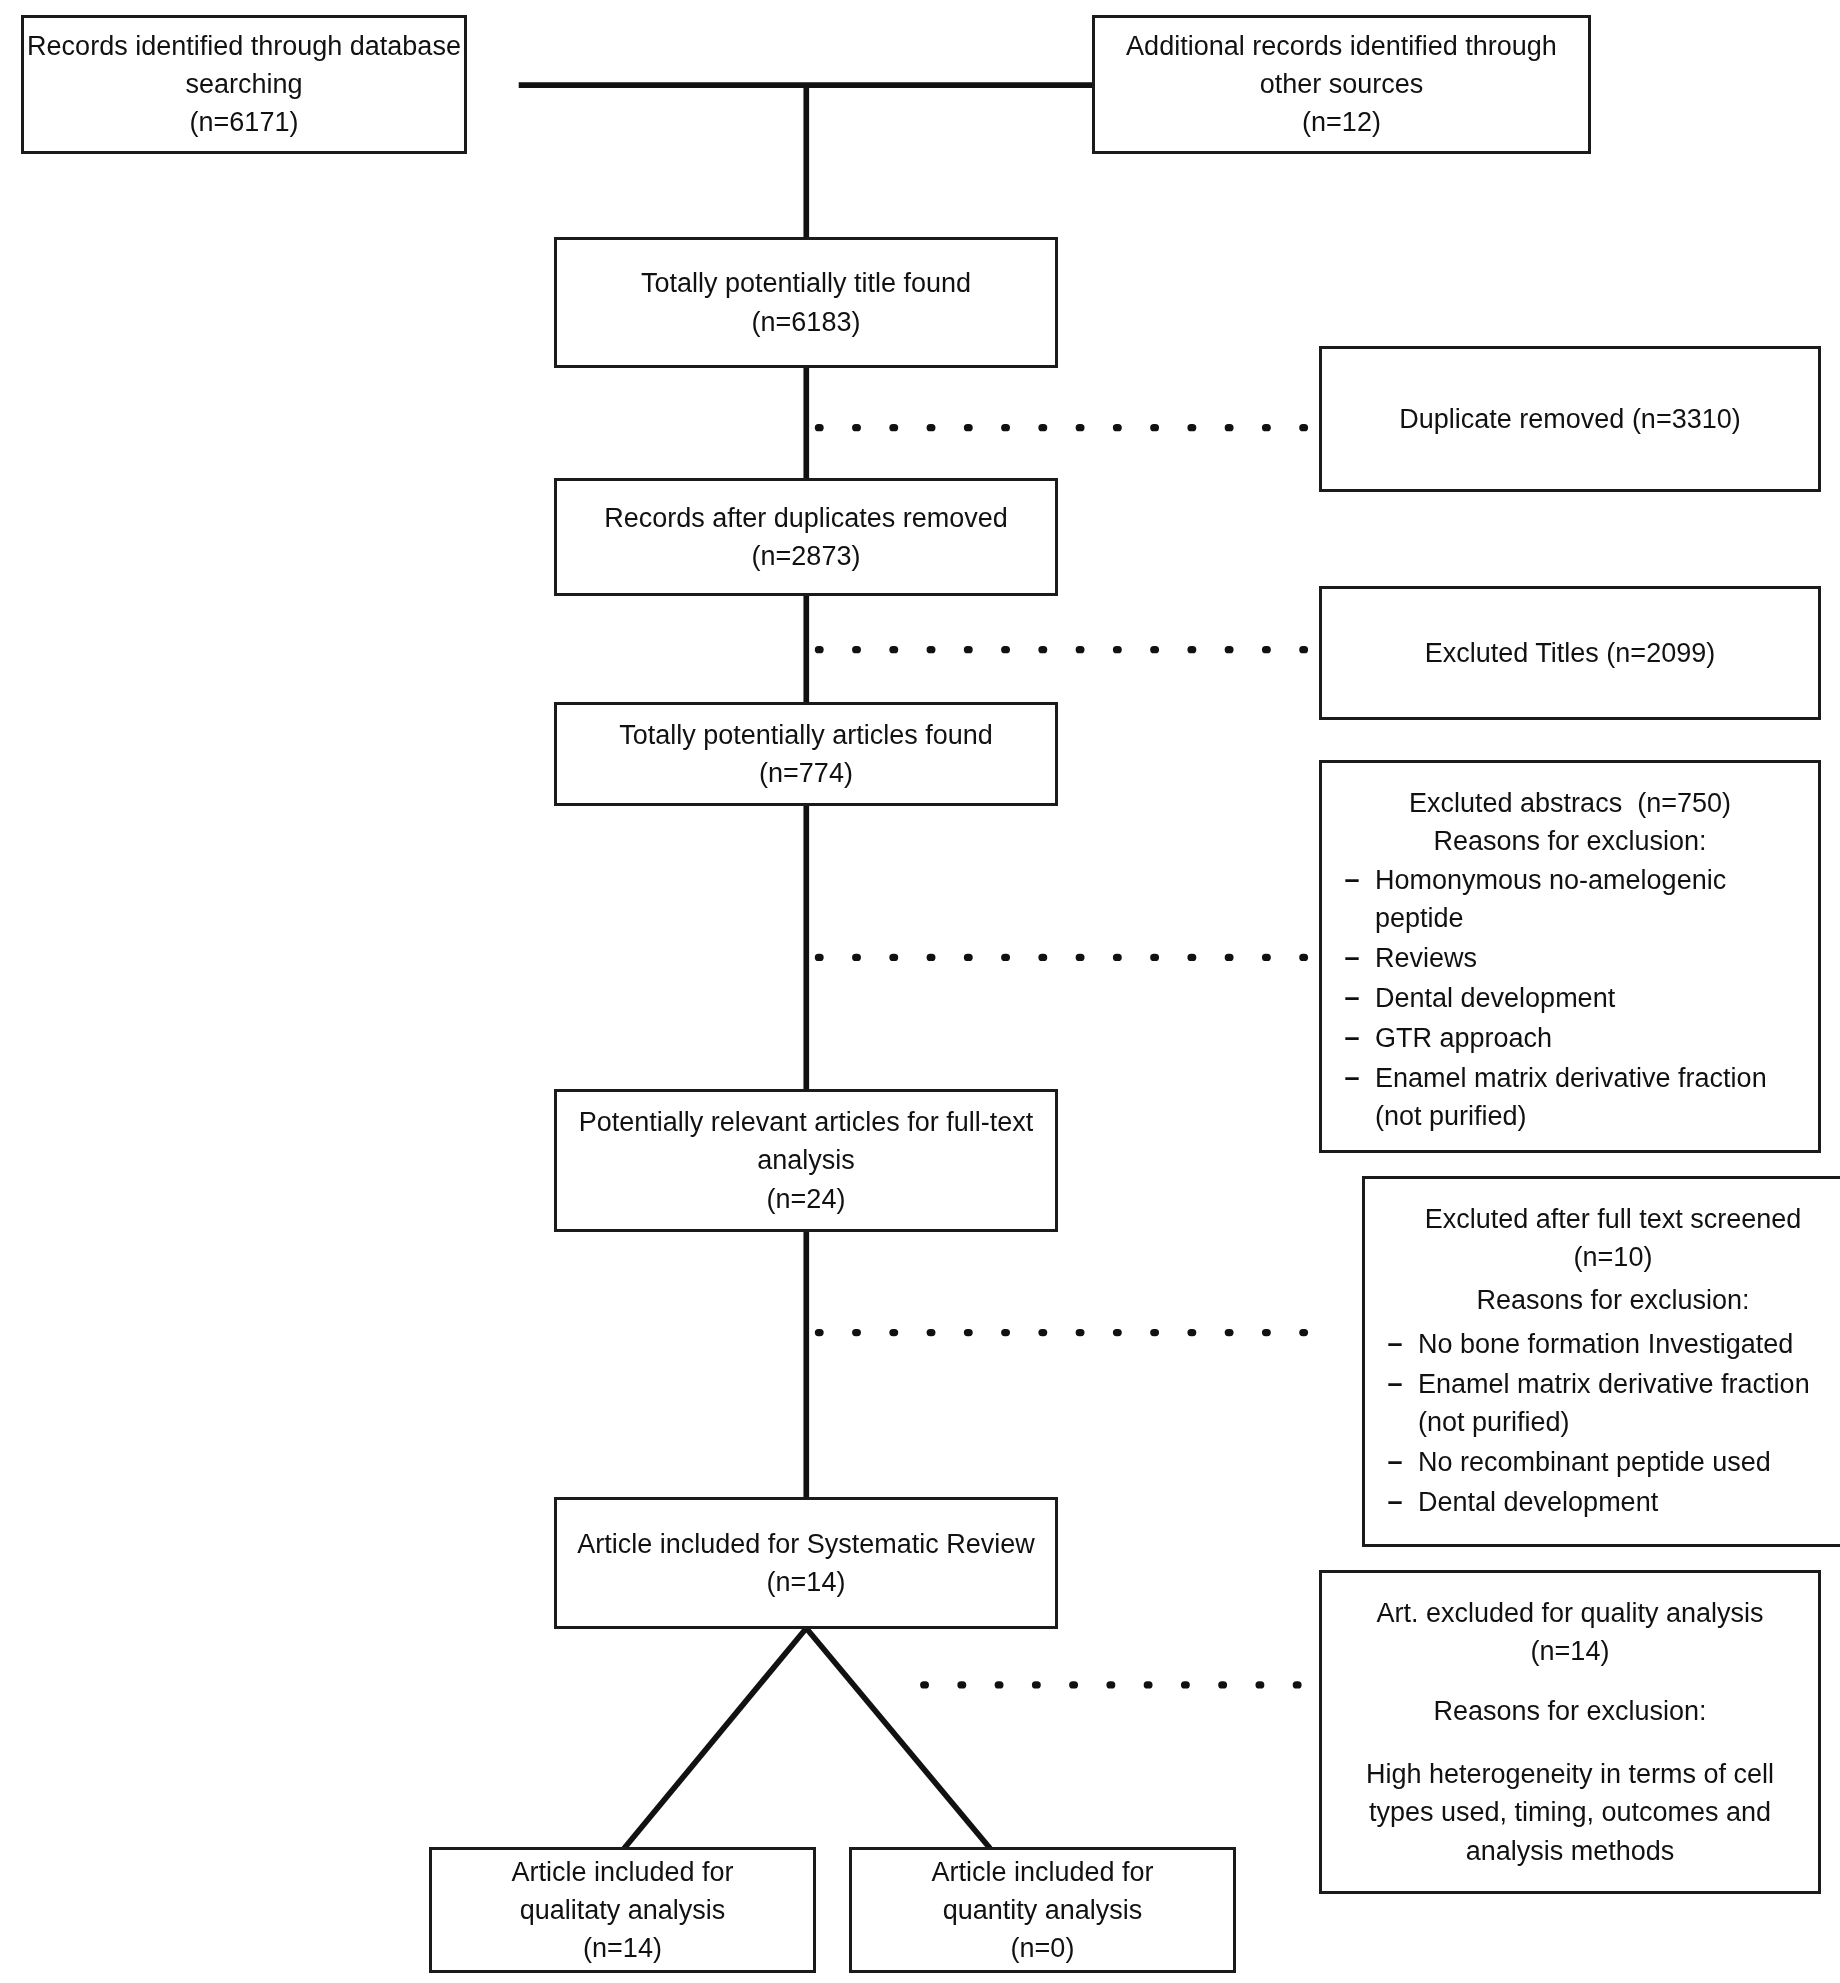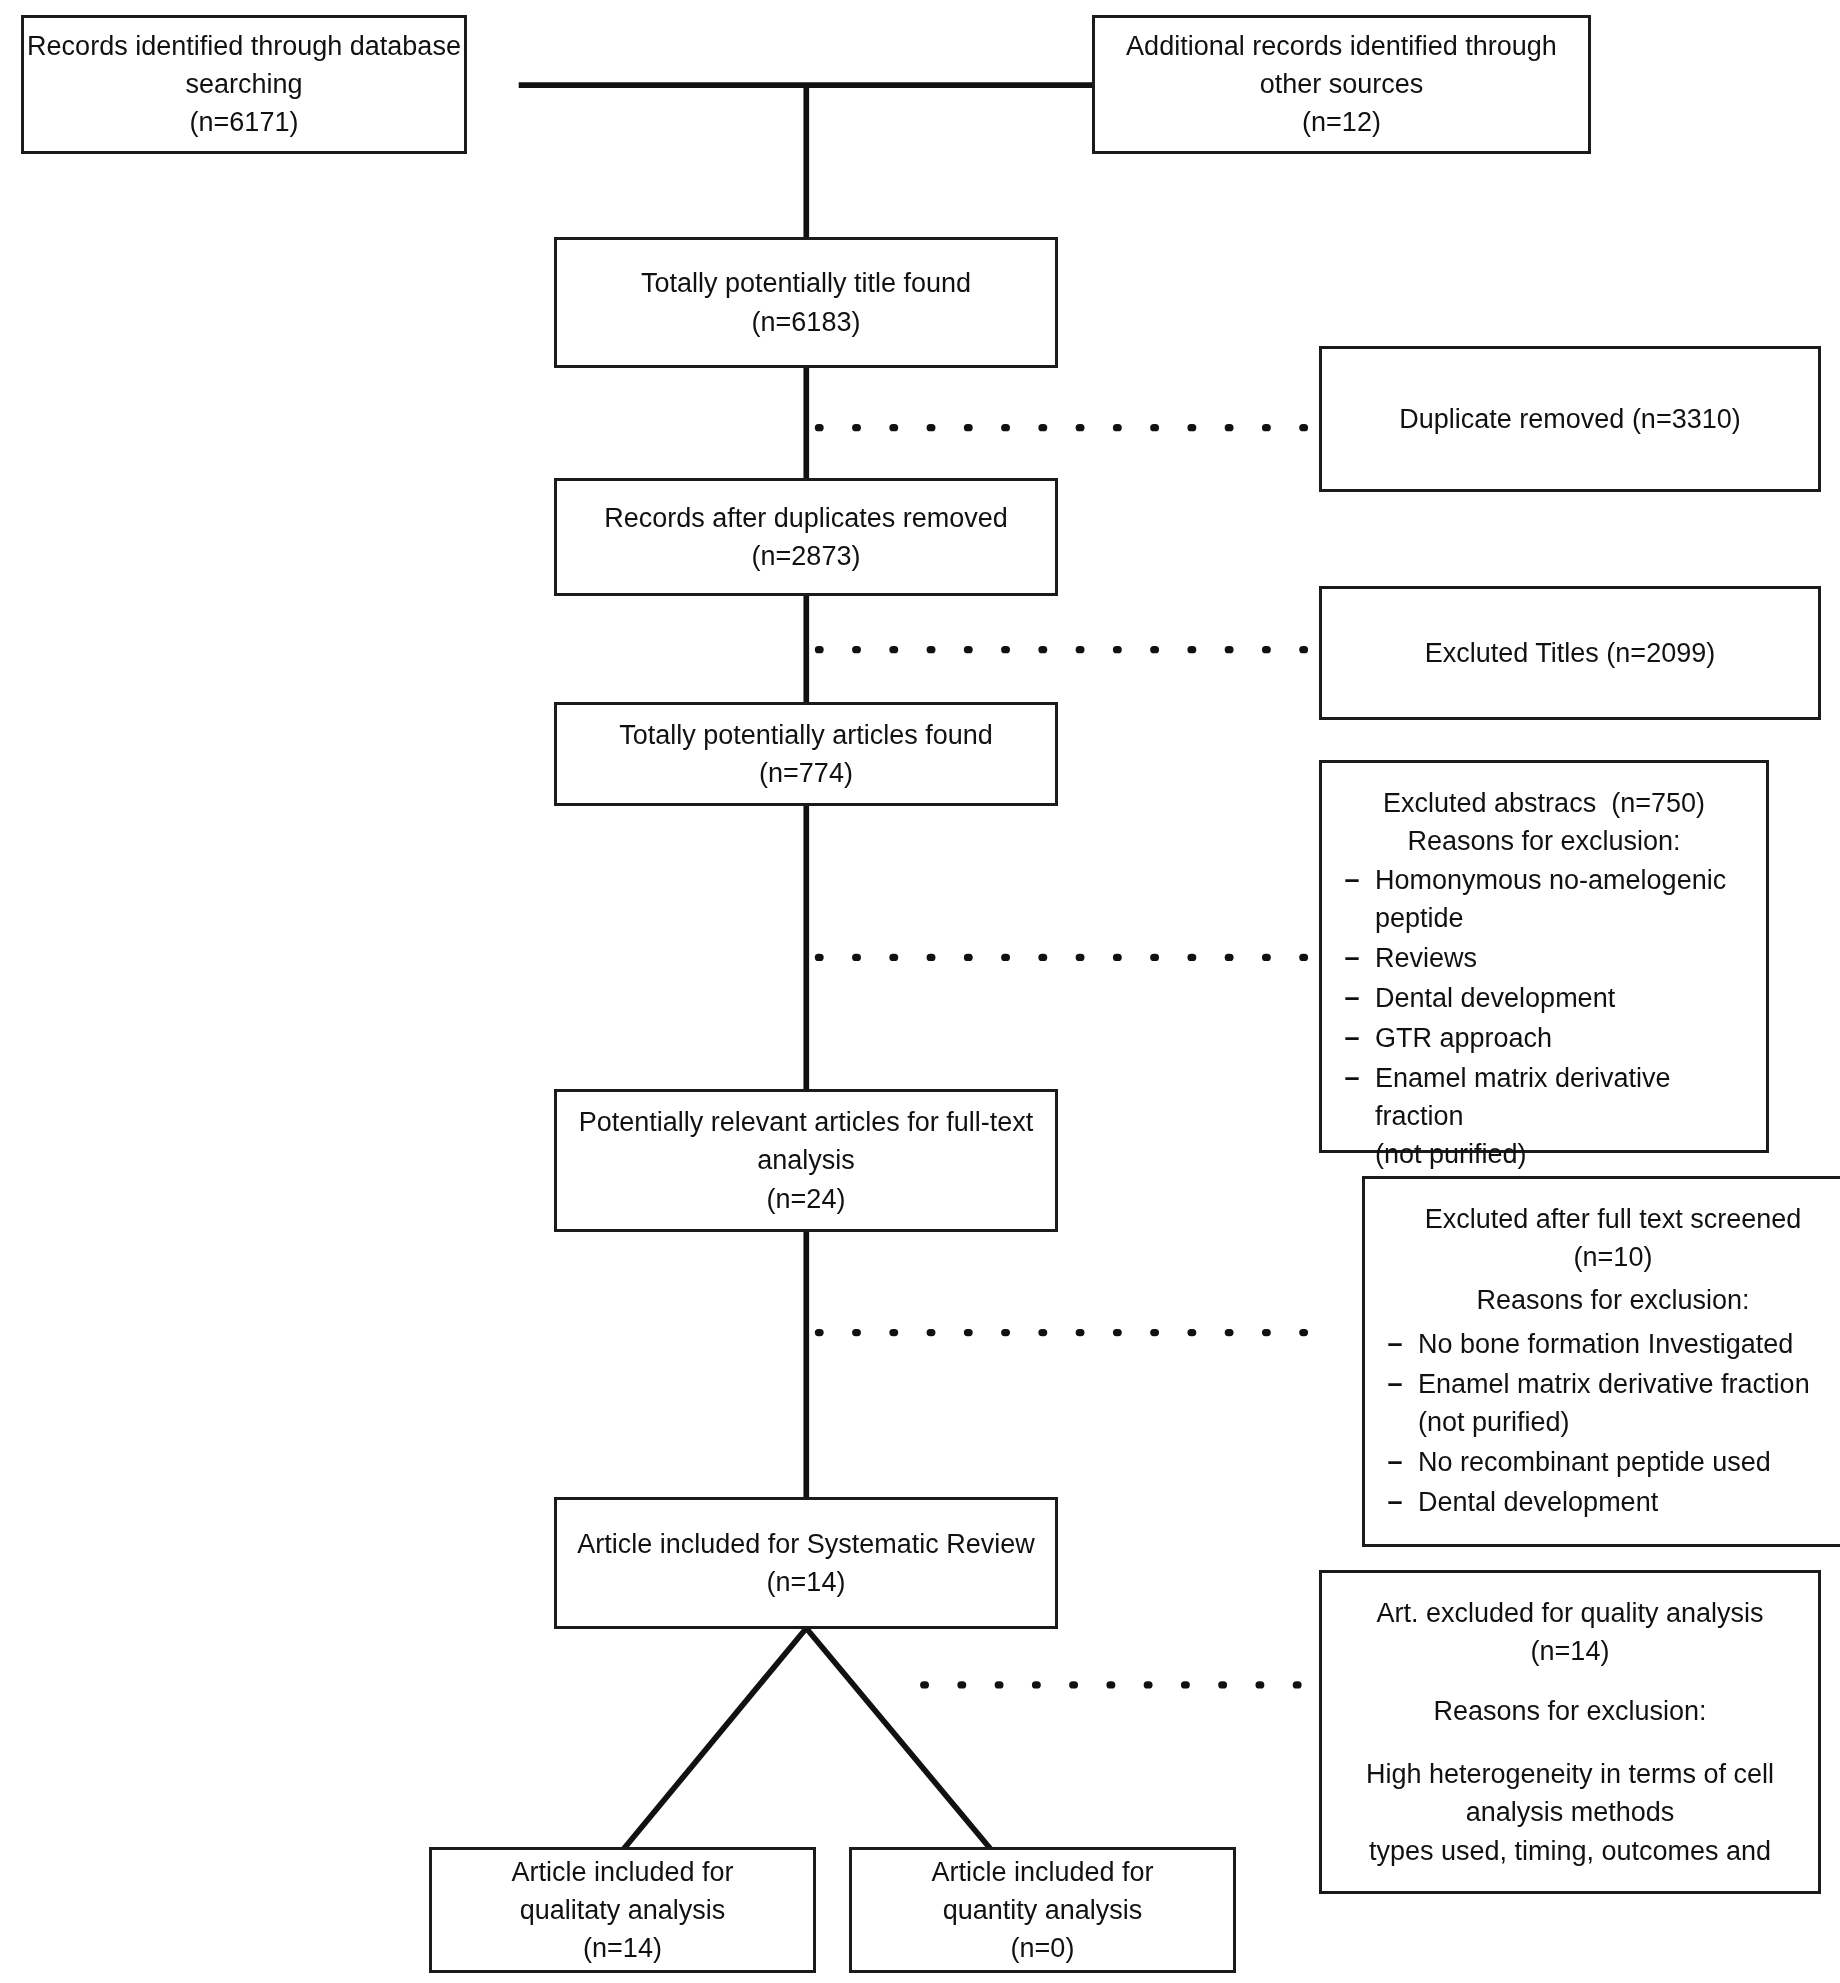--- a/index.html
+++ b/index.html
@@ -145,21 +145,21 @@
   </div>
 
   <div class="node" style="left:1319px; top:346px; width:502px; height:146px;">
     <span class="line">Duplicate removed (n=3310)</span>
   </div>
 
   <div class="node" style="left:1319px; top:586px; width:502px; height:134px;">
     <span class="line">Excluted Titles (n=2099)</span>
   </div>
 
-  <div class="node left-align" style="left:1319px; top:760px; width:450px; height:393px;">
+  <div class="node left-align" style="left:1319px; top:760px; width:502px; height:393px;">
     <span class="hdr">Excluted abstracs  (n=750)</span>
     <div class="gap-md"></div>
     <span class="hdr">Reasons for exclusion:</span>
     <div class="gap-lg"></div>
     <ul class="reasons">
       <li><span class="dash">–</span><span>Homonymous no-amelogenic</span><br><span>peptide</span></li>
       <li><span class="dash">–</span><span>Reviews</span></li>
       <li><span class="dash">–</span><span>Dental development</span></li>
       <li><span class="dash">–</span><span>GTR approach</span></li>
       <li><span class="dash">–</span><span>Enamel matrix derivative fraction</span><br><span>(not purified)</span></li>
@@ -180,18 +180,18 @@
     </ul>
   </div>
 
   <div class="node left-align" style="left:1319px; top:1570px; width:502px; height:324px;">
     <span class="hdr">Art. excluded for quality analysis</span>
     <span class="hdr">(n=14)</span>
     <div class="gap-md"></div>
     <span class="hdr">Reasons for exclusion:</span>
     <div class="gap-lg"></div>
     <span class="para">High heterogeneity in terms of cell</span>
+    <span class="para">types used, timing, outcomes and</span>
     <span class="para">analysis methods</span>
-    <span class="para">types used, timing, outcomes and</span>
   </div>
 
 </div>
 
 
 </body></html>

